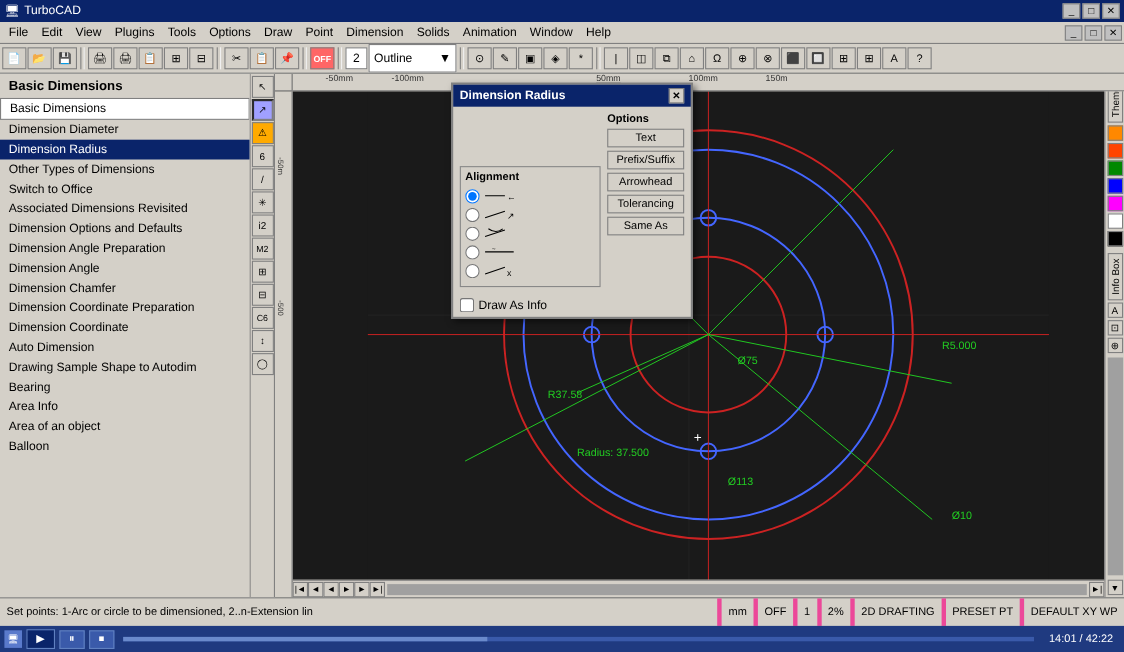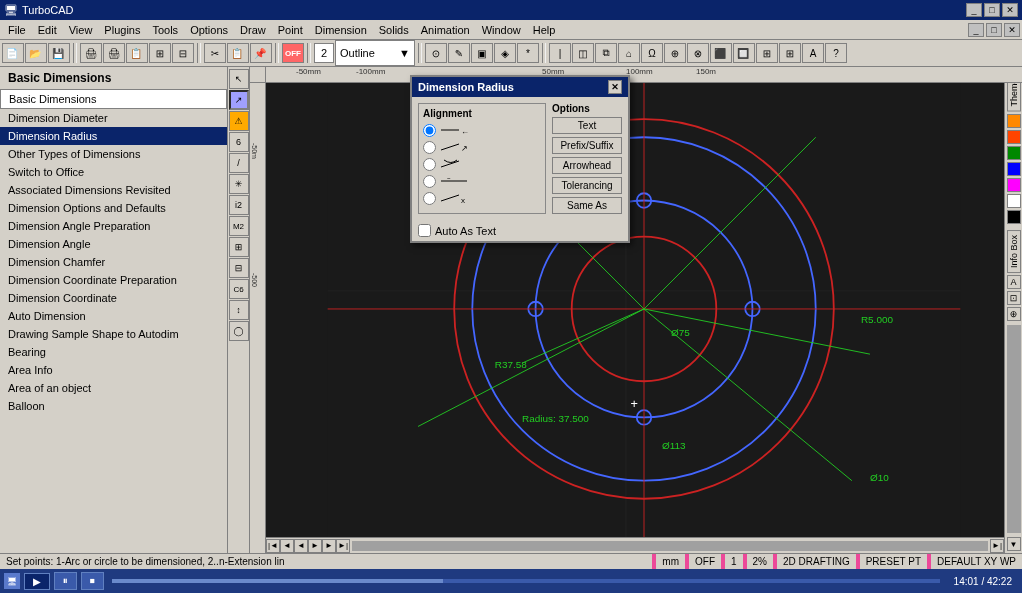--- a/index.html
+++ b/index.html
@@ -41,21 +41,21 @@
     .lt-btn { width: 20px; height: 20px; background: #d4d0c8; border: 1px solid #808080; display: flex; align-items: center; justify-content: center; cursor: pointer; font-size: 9px; color: #000; }
     .lt-btn.active { background: #a0a0ff; border: 2px inset #808080; }
 
     
     .canvas-area { flex: 1; background: #1a1a1a; position: relative; overflow: hidden; }
     .ruler-h { position: absolute; top: 0; left: 16px; right: 0; height: 16px; background: #d4d0c8; border-bottom: 1px solid #808080; z-index: 5; }
     .ruler-v { position: absolute; top: 16px; left: 0; width: 16px; bottom: 0; background: #d4d0c8; border-right: 1px solid #808080; z-index: 5; }
     .ruler-corner { position: absolute; top: 0; left: 0; width: 16px; height: 16px; background: #d4d0c8; border-right: 1px solid #808080; border-bottom: 1px solid #808080; z-index: 6; }
 
     
-    .status-bar { height: 16px; background: #d4d0c8; border-top: 1px solid #808080; display: flex; align-items: center; font-size: 10px; color: #000; }
+    .status-bar { height: 26px; background: #d4d0c8; border-top: 1px solid #808080; display: flex; align-items: center; font-size: 10px; color: #000; }
     .status-text { flex: 1; padding: 0 6px; overflow: hidden; white-space: nowrap; }
     .status-item { padding: 0 6px; border-left: 4px solid #ec4899; height: 100%; display: flex; align-items: center; white-space: nowrap; }
     .dialog { position: absolute; top: 8px; left: 160px; width: 220px; background: #d4d0c8; border: 2px solid #808080; box-shadow: 3px 3px 6px rgba(0,0,0,0.5); pointer-events: all; }
     .dialog-title { background: #0a246a; color: white; padding: 3px 6px; display: flex; align-items: center; justify-content: space-between; font-size: 11px; font-weight: bold; }
     .dialog-close { width: 14px; height: 14px; background: #d4d0c8; border: 1px solid #808080; color: black; display: flex; align-items: center; justify-content: center; cursor: pointer; font-size: 9px; }
     .dialog-body { padding: 6px; display: flex; gap: 6px; }
     .radio-row { display: flex; align-items: center; gap: 3px; margin-bottom: 3px; font-size: 10px; }
     .dialog-btn { padding: 2px 6px; background: #d4d0c8; border: 1px solid #808080; font-size: 10px; cursor: pointer; text-align: center; min-width: 70px; }
     .dialog-footer { padding: 4px 6px; display: flex; align-items: center; gap: 4px; }
 
@@ -259,21 +259,21 @@
           <text x="335" y="360" fill="white" font-size="14" font-family="Arial">+</text>
         </svg>
 
         <div class="dialog" style="position:absolute; top:8px; left:160px; z-index:50;">
           <div class="dialog-title">
             <span>Dimension Radius</span>
             <div class="dialog-close">✕</div>
           </div>
           <div class="dialog-body">
 
-            <div style="border:1px solid #888; padding:4px; flex:1;">
+            <div style="border:1px solid #888; padding:4px; flex:1;margin-top:48px;">
               <div style="font-size:10px; font-weight:bold; margin-bottom:4px;">Alignment</div>
 
               <div class="radio-row">
                 <input type="radio" name="align" checked="" style="">
                 <svg width="30" height="14">
                   <line x1="2" y1="7" x2="20" y2="7" stroke="#000" stroke-width="1"></line>
                   <text x="22" y="11" font-size="8">←→</text>
                 </svg>
               </div>
               <div class="radio-row">
@@ -310,21 +310,21 @@
               <div style="font-size:10px; font-weight:bold;">Options</div>
               <button class="dialog-btn">Text</button>
               <button class="dialog-btn">Prefix/Suffix</button>
               <button class="dialog-btn">Arrowhead</button>
               <button class="dialog-btn">Tolerancing</button>
               <button class="dialog-btn">Same As</button>
             </div>
           </div>
           <div class="dialog-footer">
             <input type="checkbox" style="">
-            <label>Auto As Text</label>
+            <label>Draw As Info</label>
           </div>
         </div>
 
         <div style="position:absolute; top:0; right:0; width:18px; height:100%; background:#d4d0c8; border-left:1px solid #808080; display:flex; flex-direction:column; align-items:center; padding:2px 0; gap:2px;">
           <div style="writing-mode:vertical-rl; transform:rotate(180deg); font-size:9px; padding:4px 1px; cursor:pointer; border:1px solid #808080; background:#d4d0c8; white-space:nowrap;">Themes</div>
           <div style="width:14px; height:14px; background:#ff8800; border:1px solid #808080; cursor:pointer;"></div>
           <div style="width:14px; height:14px; background:#ff4400; border:1px solid #808080; cursor:pointer;"></div>
           <div style="width:14px; height:14px; background:#008800; border:1px solid #808080; cursor:pointer;"></div>
           <div style="width:14px; height:14px; background:#0000ff; border:1px solid #808080; cursor:pointer;"></div>
           <div style="width:14px; height:14px; background:#ff00ff; border:1px solid #808080; cursor:pointer;"></div>

